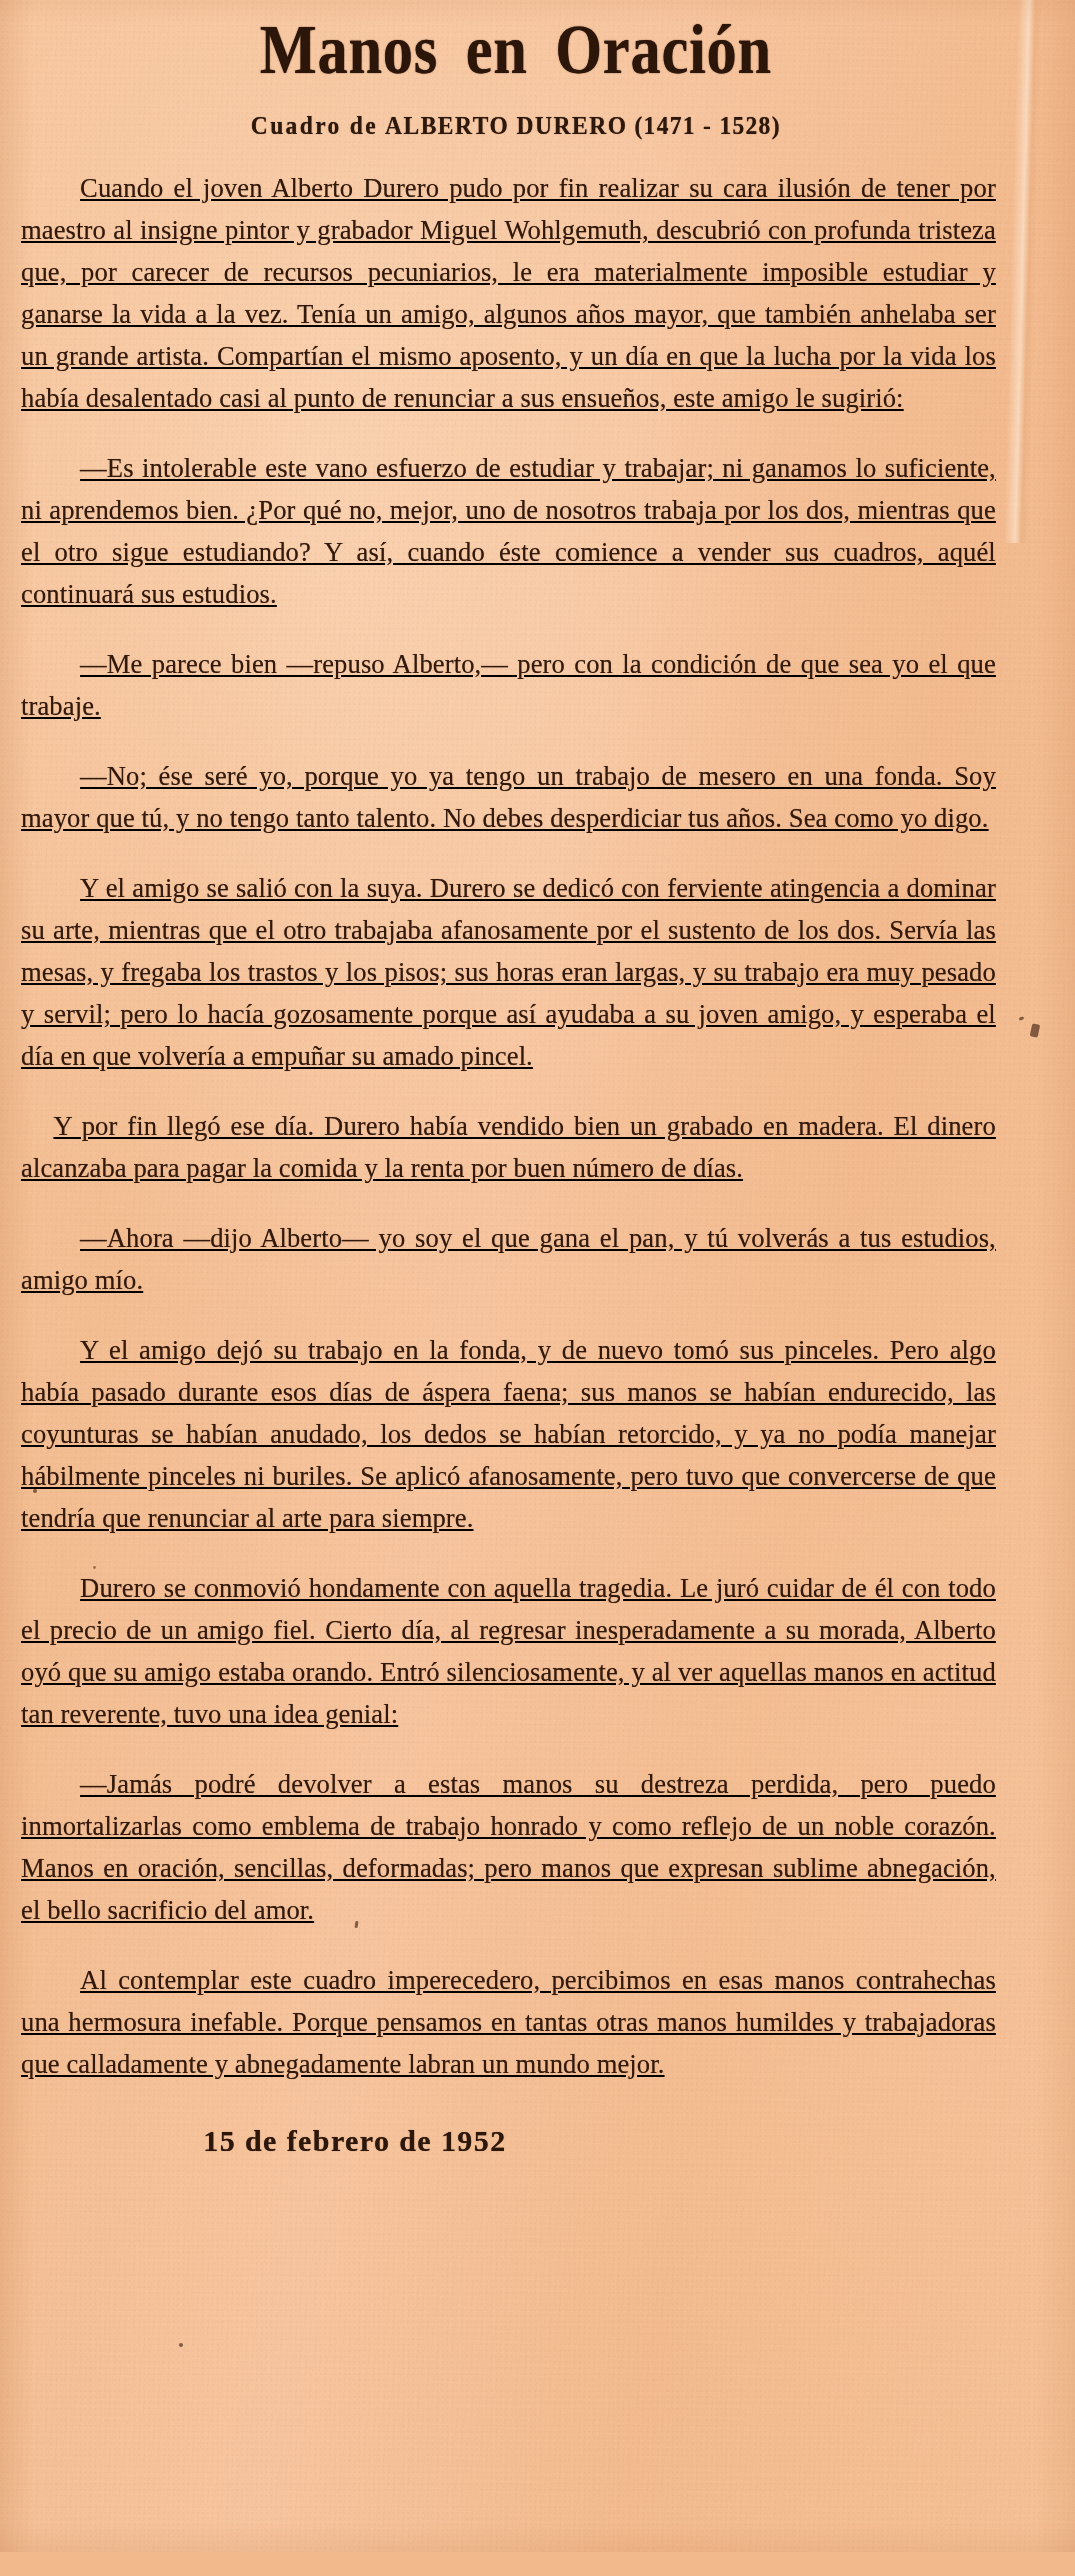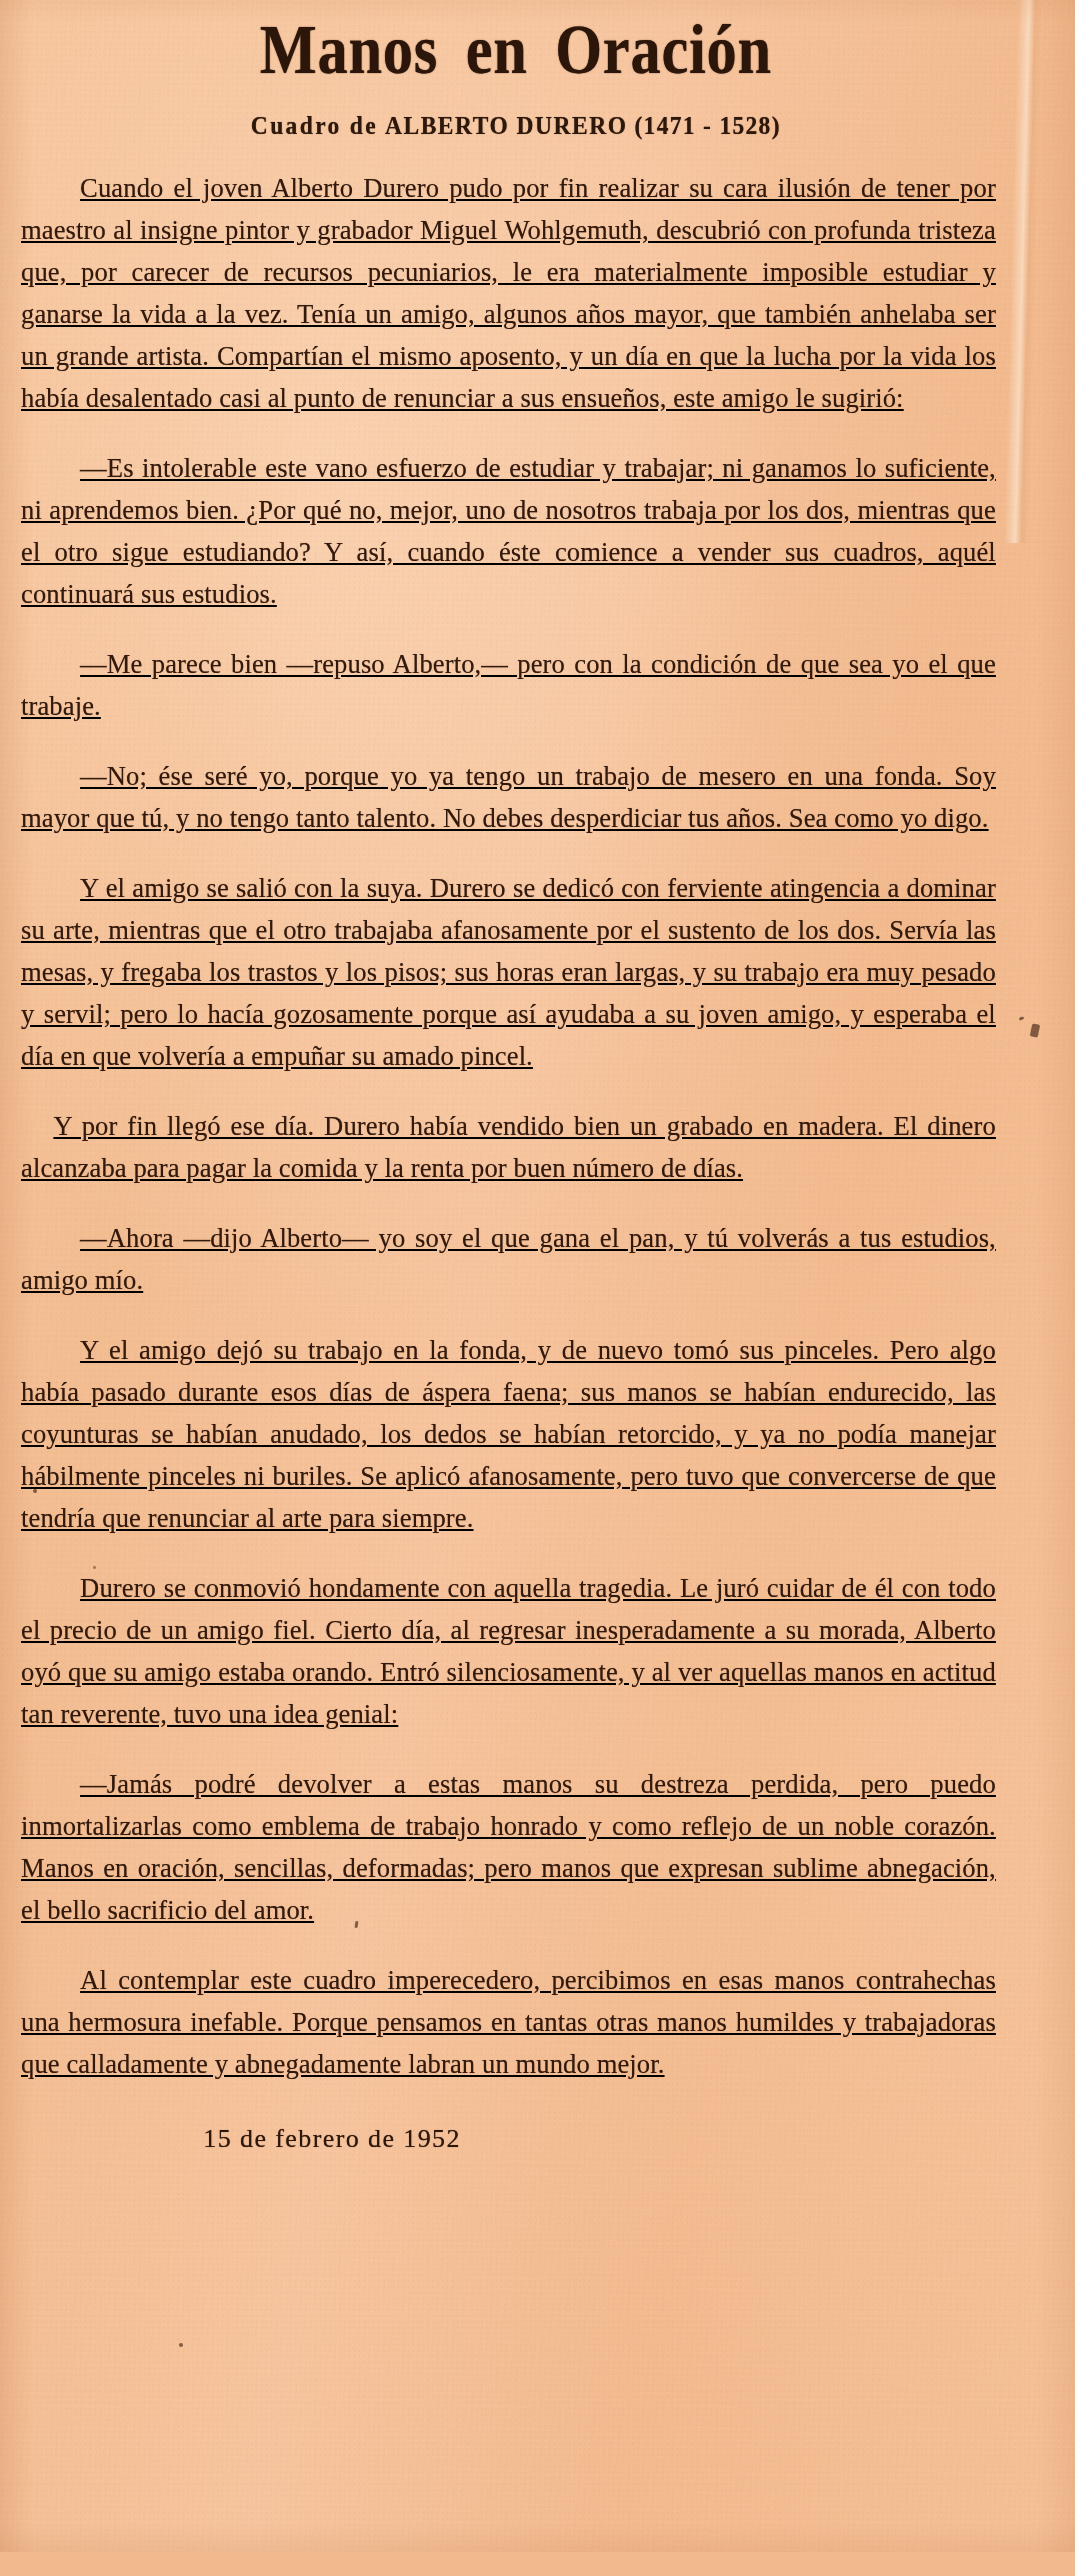--- a/index.html
+++ b/index.html
@@ -131,22 +131,22 @@
     text-shadow: 0 0 0.7px rgba(50,25,12,0.55);
   }
   .para + .para { margin-top: 28px; }
   .para.indent-lg { text-indent: 60px; }
   .para.indent-sm { text-indent: 33px; }
 
   
   .date {
     margin: 39px 0 0 0;
     padding-left: 182px;
-    font-weight: 400;
-    font-size: 26px;
+    font-weight: 700;
+    font-size: 30px;
     letter-spacing: 1.4px;
     color: #2d170b;
     text-shadow: 0 0 0.8px rgba(45,23,11,0.75);
   }
 
   
   .speck {
     position: absolute;
     z-index: 4;
     background: #3a1d0e;

